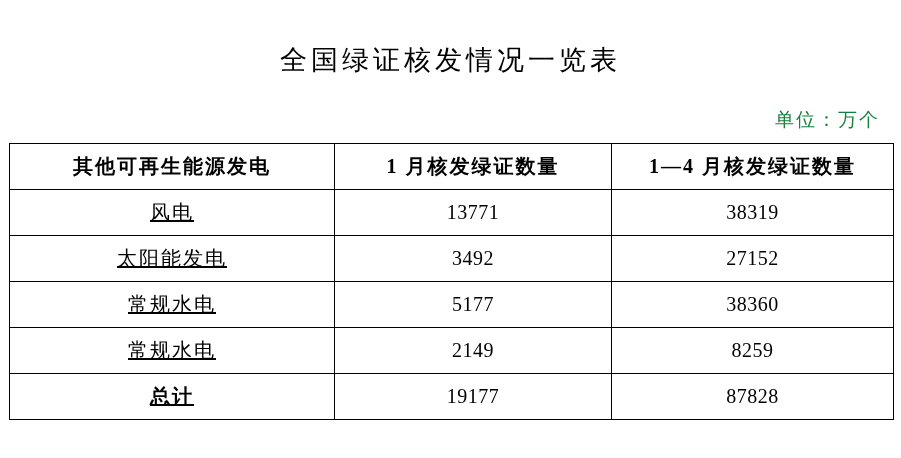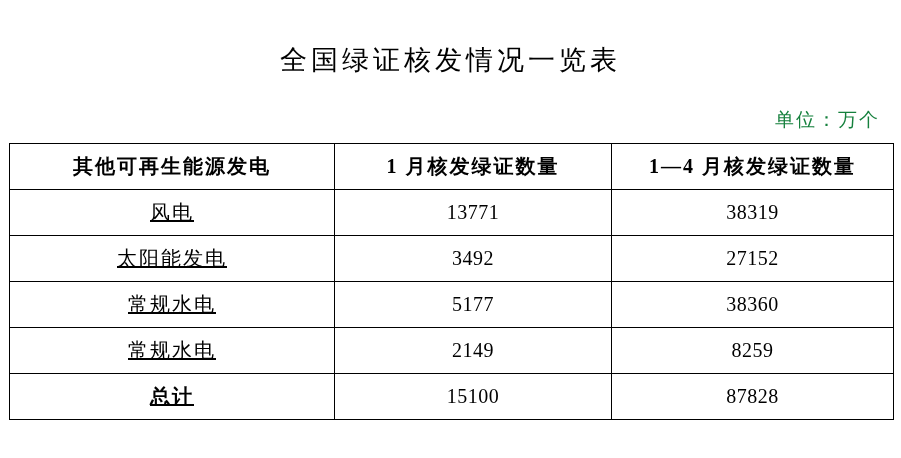--- a/index.html
+++ b/index.html
@@ -110,19 +110,19 @@
         <td class="num-cell">5177</td>
         <td class="num-cell">38360</td>
       </tr>
       <tr>
         <td class="type-cell">常规水电</td>
         <td class="num-cell">2149</td>
         <td class="num-cell">8259</td>
       </tr>
       <tr class="total-row">
         <td class="type-cell">总计</td>
-        <td class="num-cell">15100</td>
+        <td class="num-cell">19177</td>
         <td class="num-cell">87828</td>
       </tr>
     </tbody>
   </table>
 
 </div>
 
 </body></html>

